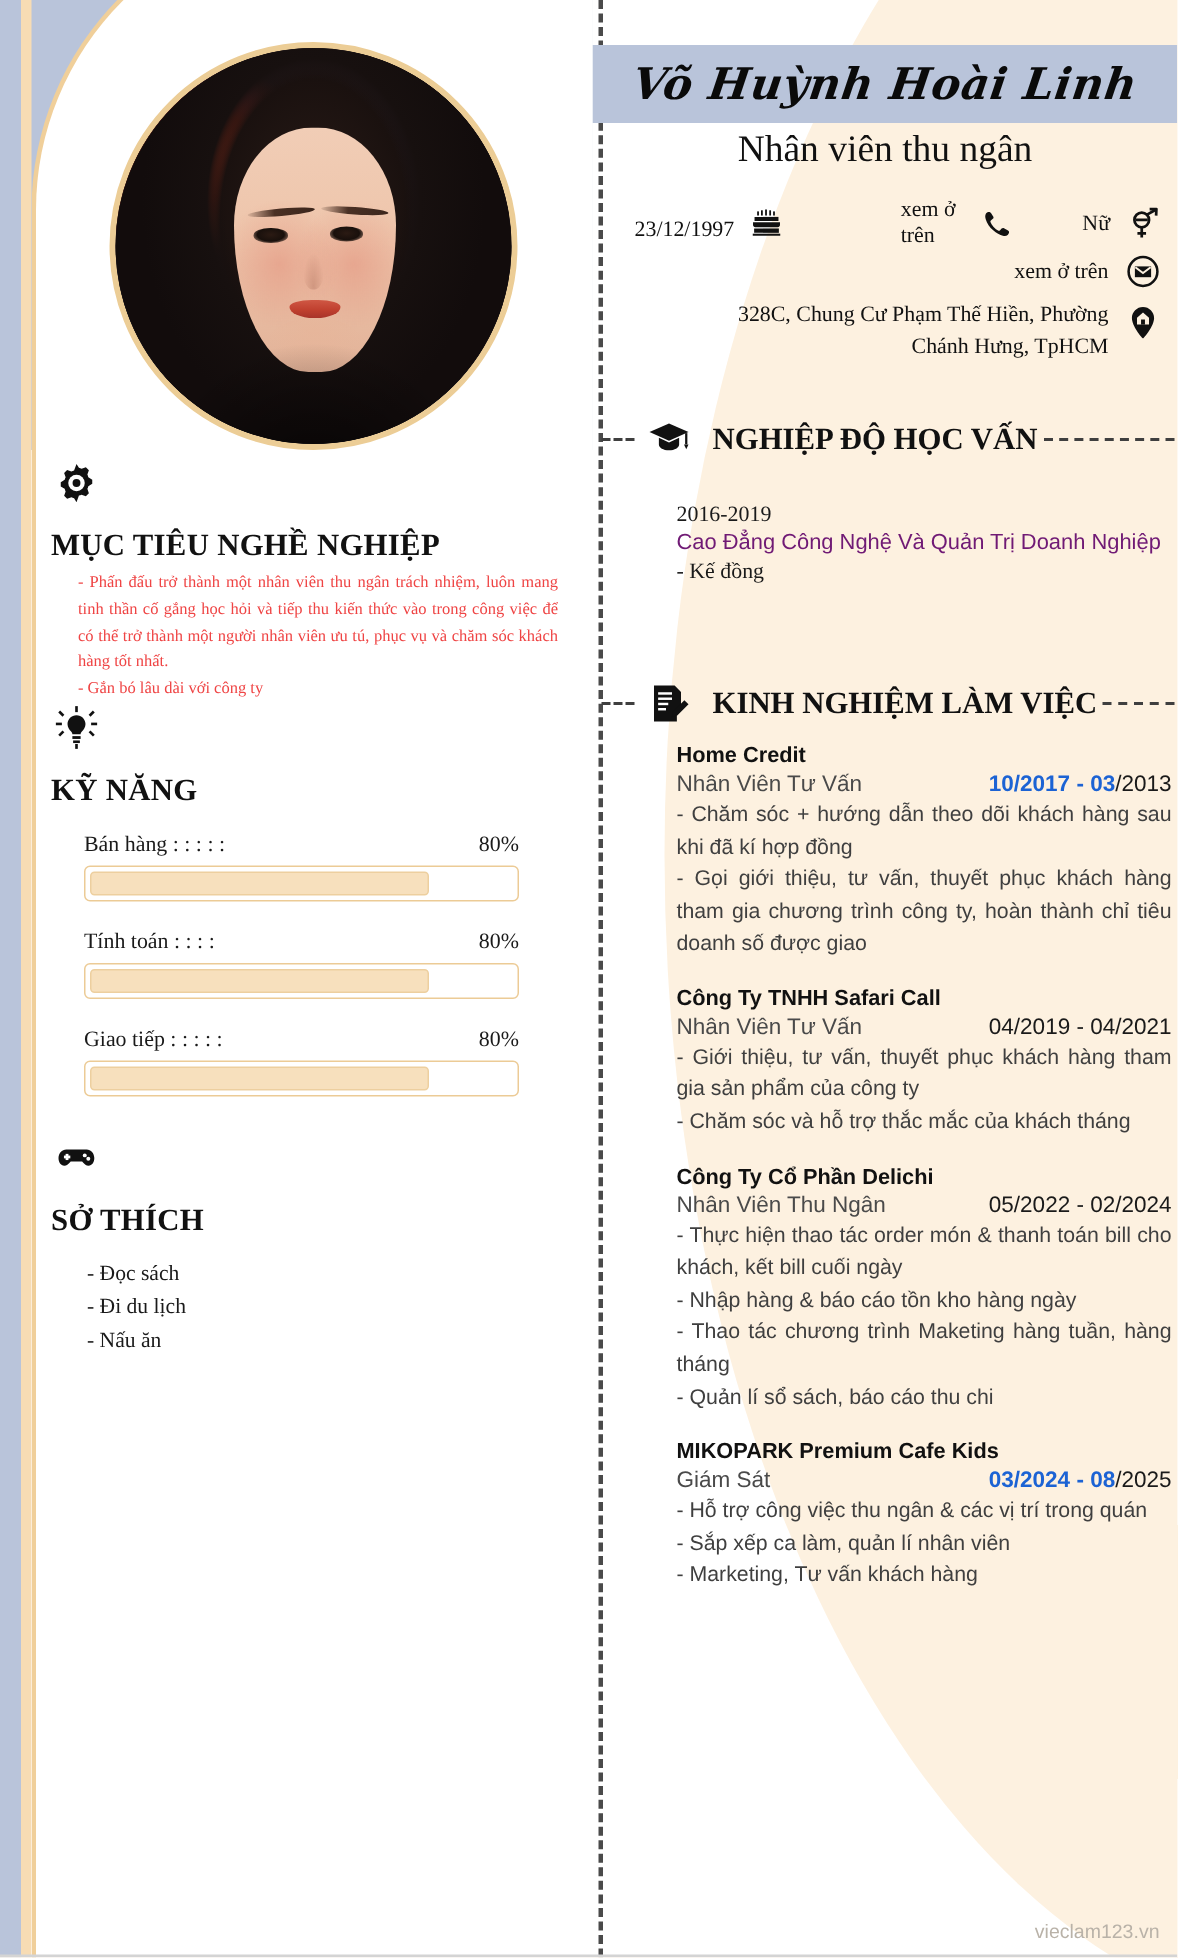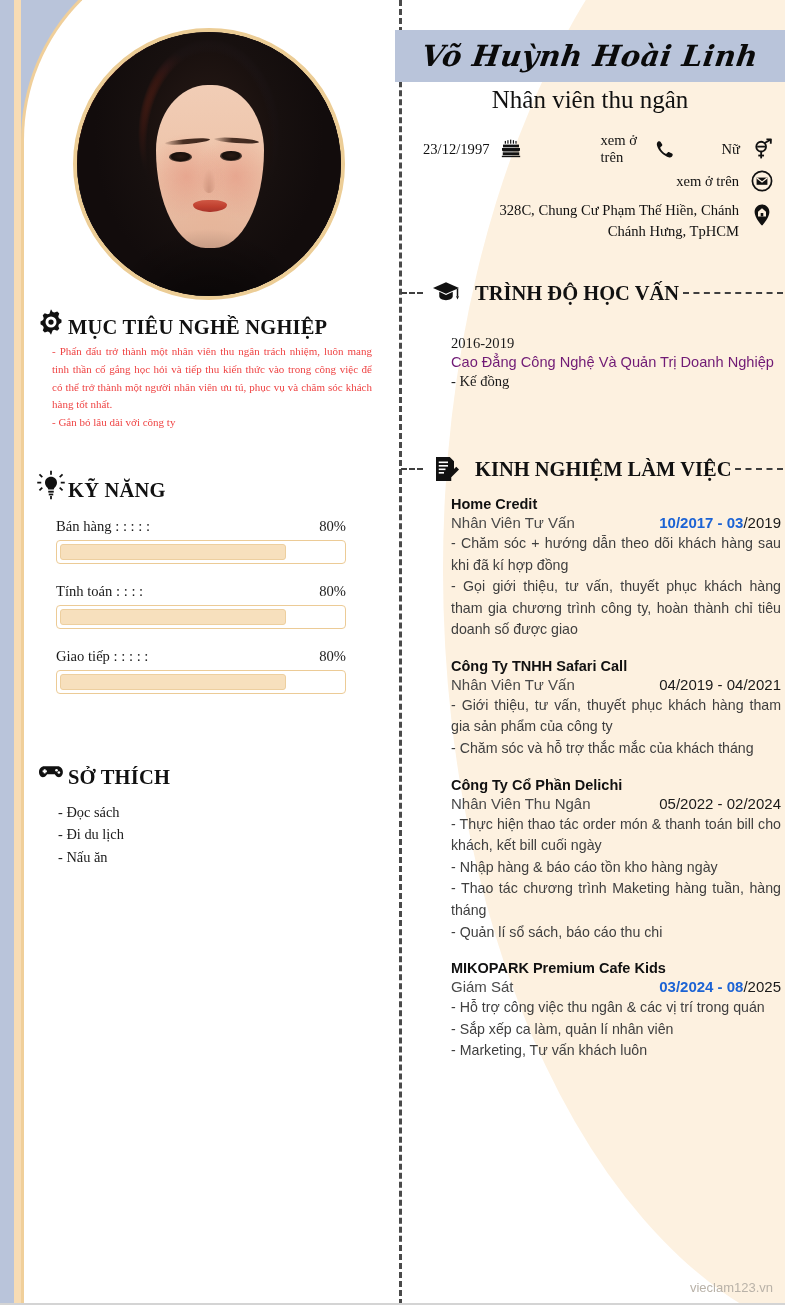--- a/index.html
+++ b/index.html
@@ -134,22 +134,23 @@
   .ph-shadow {
     position:absolute; inset:0;
     background:
       radial-gradient(ellipse 70% 70% at 50% 118%, rgba(0,0,0,0.72) 0%, rgba(0,0,0,0) 62%),
       radial-gradient(ellipse 88% 88% at 50% 46%, rgba(0,0,0,0) 56%, rgba(0,0,0,0.30) 100%);
   }
 
   
   .lsec { position:absolute; left:34px; width:340px; }
   .lsec-head {
-    display:flex; align-items:flex-end; 
+    display:flex; align-items:flex-start; gap:14px;
     margin-bottom:4px;
+    flex-direction:column;
   }
   .lsec-icon {
     width:34px; height:34px;
     display:flex; align-items:center; justify-content:center;
     color:#111111;
     flex:0 0 34px;
   }
   .lsec-icon svg { display:block; }
   .lsec-title {
     font-family:"Liberation Serif", serif;
@@ -264,21 +265,21 @@
   }
   .c-row .c-text { font-size:14.6px; color:#111111; }
   .c-icon {
     width:26px; height:26px;
     display:flex; align-items:center; justify-content:center;
     flex:0 0 26px;
     color:#111111;
   }
   .c-row-1 { justify-content:flex-start; padding-left:28px; gap:0; }
   .c-row-1 .seg { display:flex; align-items:center; gap:9px; }
-  .c-row-1 .seg-dob { margin-right:76px; }
+  .c-row-1 .seg-dob { margin-right:76px;align-items:flex-end; }
   .c-row-1 .seg-phone { margin-right:44px; }
   .c-addr { text-align:right; font-size:14.6px; line-height:1.42; color:#111111; }
 
   
   .rsec-head {
     position:absolute;
     left:0; width:390px;
     display:flex; align-items:center;
   }
   .rsec-dash-lead {
@@ -538,21 +539,21 @@
           <svg width="24" height="24" viewBox="0 0 24 24" fill="none" stroke="currentColor" stroke-width="1.7">
             <circle cx="12" cy="12" r="9.6"></circle>
             <rect x="6.6" y="8.6" width="10.8" height="7.2" fill="currentColor" stroke="none"></rect>
             <polyline points="6.9,9.1 12,13.0 17.1,9.1" fill="none" stroke="#fdf1e0" stroke-width="1.3"></polyline>
           </svg>
         </span>
       </div>
 
       <div class="c-row" style="align-items:flex-start; padding-top:4px;">
         <span class="c-addr">
-          <span>328C, Chung Cư Phạm Thế Hiền, Chánh</span><br>
+          <span>328C, Chung Cư Phạm Thế Hiền, Phường</span><br>
           <span>Chánh Hưng, TpHCM</span>
         </span>
         <span class="c-icon" style="margin-top:2px;">
           <svg width="24" height="24" viewBox="0 0 24 24" fill="currentColor">
             <path d="M12 1.6c-4.1 0-7.4 3.3-7.4 7.4 0 5.3 6.5 13.0 7.0 13.3.2.2.6.2.8 0 .5-.3 7.0-8.0 7.0-13.3 0-4.1-3.3-7.4-7.4-7.4z"></path>
             <path d="M12 5.3l4.0 3.5v4.6H8.0V8.8z" fill="#fdf1e0"></path>
             <rect x="10.7" y="10.0" width="2.6" height="3.4" fill="currentColor"></rect>
           </svg>
         </span>
       </div>
@@ -561,21 +562,21 @@
     <div class="rsec-head" style="top:276px;">
       <span class="rsec-dash-lead"></span>
       <span class="rsec-icon">
         <svg width="30" height="30" viewBox="0 0 24 24" fill="currentColor">
           <path d="M12 3.4L1.6 8.0 12 12.6 22.4 8.0z"></path>
           <path d="M6.6 11.0v3.6c0 1.8 2.4 3.1 5.4 3.1s5.4-1.3 5.4-3.1v-3.6L12 13.6z"></path>
           <rect x="20.6" y="8.6" width="1.2" height="6.0"></rect>
           <path d="M20.0 14.6h2.4l-1.2 2.6z"></path>
         </svg>
       </span>
-      <span class="rsec-title">TRÌNH ĐỘ HỌC VẤN</span>
+      <span class="rsec-title">NGHIỆP ĐỘ HỌC VẤN</span>
       <span class="rsec-dash-tail"></span>
     </div>
 
     <div class="edu-body">
       <div class="edu-year">2016-2019</div>
       <div class="edu-school">Cao Đẳng Công Nghệ Và Quản Trị Doanh Nghiệp</div>
       <div class="edu-major">- Kế đồng</div>
     </div>
 
     <div class="rsec-head" style="top:452px;">
@@ -594,21 +595,21 @@
       <span class="rsec-dash-tail"></span>
     </div>
 
     <div class="exp-wrap">
 
       <div class="exp-item">
         <div class="exp-company">Home Credit</div>
         <div class="exp-line">
           <span class="exp-role">Nhân Viên Tư Vấn</span>
           <span class="exp-dates">
-            <span class="d-hi">10/2017 - 03</span><span class="d-n">/2019</span>
+            <span class="d-hi">10/2017 - 03</span><span class="d-n">/2013</span>
           </span>
         </div>
         <div class="exp-bullets">
           <p>- Chăm sóc + hướng dẫn theo dõi khách hàng sau khi đã kí hợp đồng</p>
           <p>- Gọi giới thiệu, tư vấn, thuyết phục khách hàng tham gia chương trình công ty, hoàn thành chỉ tiêu doanh số được giao</p>
         </div>
       </div>
 
       <div class="exp-item">
         <div class="exp-company">Công Ty TNHH Safari Call</div>
@@ -644,21 +645,21 @@
         <div class="exp-company">MIKOPARK Premium Cafe Kids</div>
         <div class="exp-line">
           <span class="exp-role">Giám Sát</span>
           <span class="exp-dates">
             <span class="d-hi">03/2024 - 08</span><span class="d-n">/2025</span>
           </span>
         </div>
         <div class="exp-bullets">
           <p>- Hỗ trợ công việc thu ngân &amp; các vị trí trong quán</p>
           <p class="noj">- Sắp xếp ca làm, quản lí nhân viên</p>
-          <p class="noj">- Marketing, Tư vấn khách luôn</p>
+          <p class="noj">- Marketing, Tư vấn khách hàng</p>
         </div>
       </div>
     </div>
 
     <div class="watermark">vieclam123.vn</div>
   </div>
 
   <div class="bottom-line"></div>
 </div>
 

